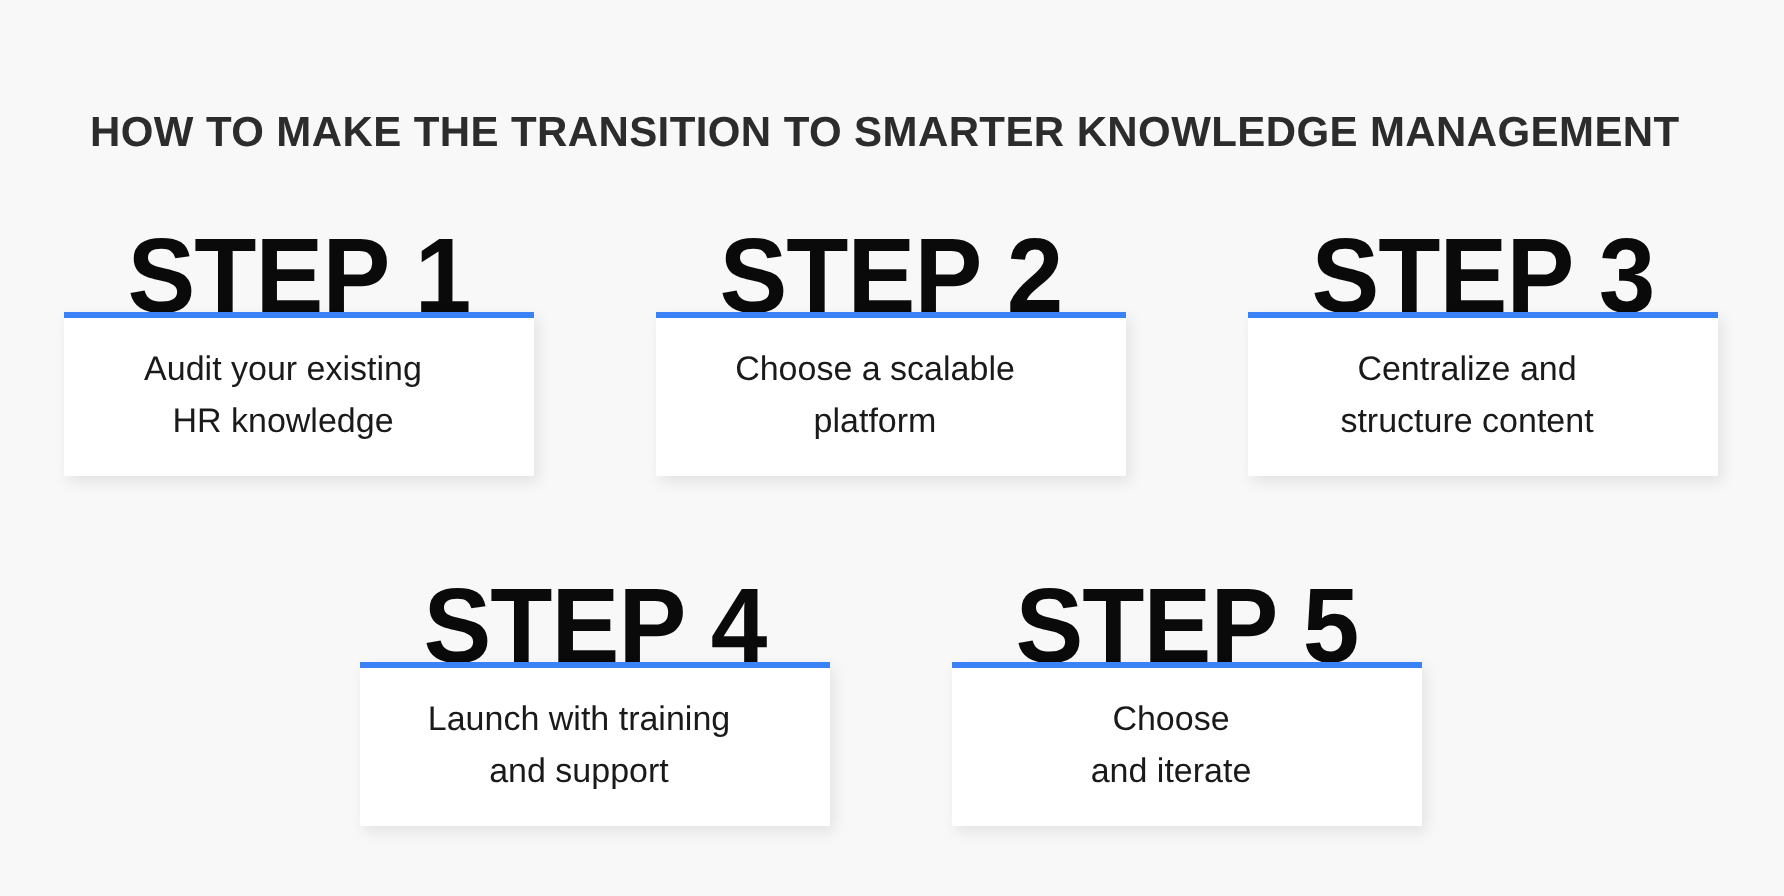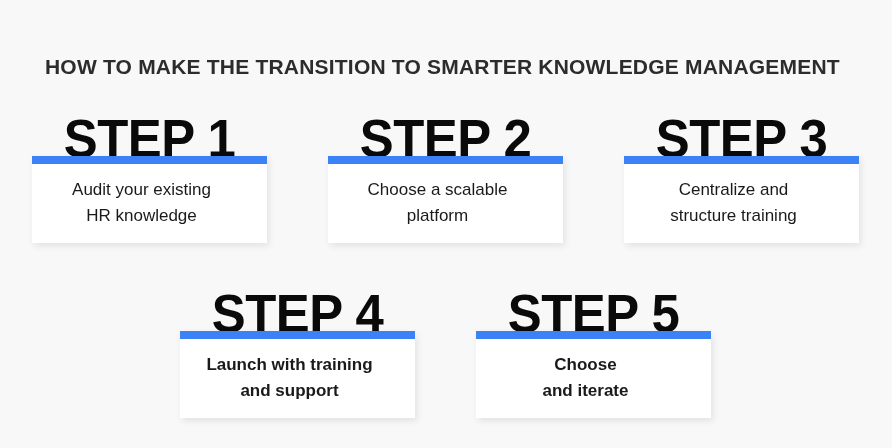--- a/index.html
+++ b/index.html
@@ -58,21 +58,21 @@
     transform: scaleX(0.96);
     transform-origin: center top;
   }
 
   .step-card {
     position: absolute;
     left: 0;
     width: 235px;
     box-sizing: border-box;
     background: #ffffff;
-    border-top: 8px solid #3b82f6;
+    border-top: 3px solid #3b82f6;
     padding: 13px 26px 14px 10px;
     min-height: 72px;
     box-shadow: 2px 3px 7px rgba(0,0,0,0.09);
   }
 
   .step-card-text {
     font-family: "Liberation Sans", sans-serif;
     font-size: 17px;
     line-height: 26px;
     color: #1a1a1a;
@@ -85,21 +85,21 @@
   .group-2 { left: 328px; top: 112px; }
   .group-3 { left: 624px; top: 112px; }
   .group-1 .step-card,
   .group-2 .step-card,
   .group-3 .step-card { top: 44px; }
 
   
   .group-4 { left: 180px; top: 287px; }
   .group-5 { left: 476px; top: 287px; }
   .group-4 .step-card,
-  .group-5 .step-card { top: 44px; font-weight: bold; }
+  .group-5 .step-card { top: 44px; }
 </style>
 </head>
 <body>
 
 <div class="canvas">
 
   <div class="infographic-title">HOW TO MAKE THE TRANSITION TO SMARTER KNOWLEDGE MANAGEMENT</div>
 
   <div class="step-group group-1">
     <div class="step-number-label">STEP 1</div>
@@ -114,21 +114,21 @@
     <div class="step-card">
       <div class="step-card-text">Choose a scalable
 platform</div>
     </div>
   </div>
 
   <div class="step-group group-3">
     <div class="step-number-label">STEP 3</div>
     <div class="step-card">
       <div class="step-card-text">Centralize and
-structure training</div>
+structure content</div>
     </div>
   </div>
 
   <div class="step-group group-4">
     <div class="step-number-label">STEP 4</div>
     <div class="step-card">
       <div class="step-card-text">Launch with training
 and support</div>
     </div>
   </div>

